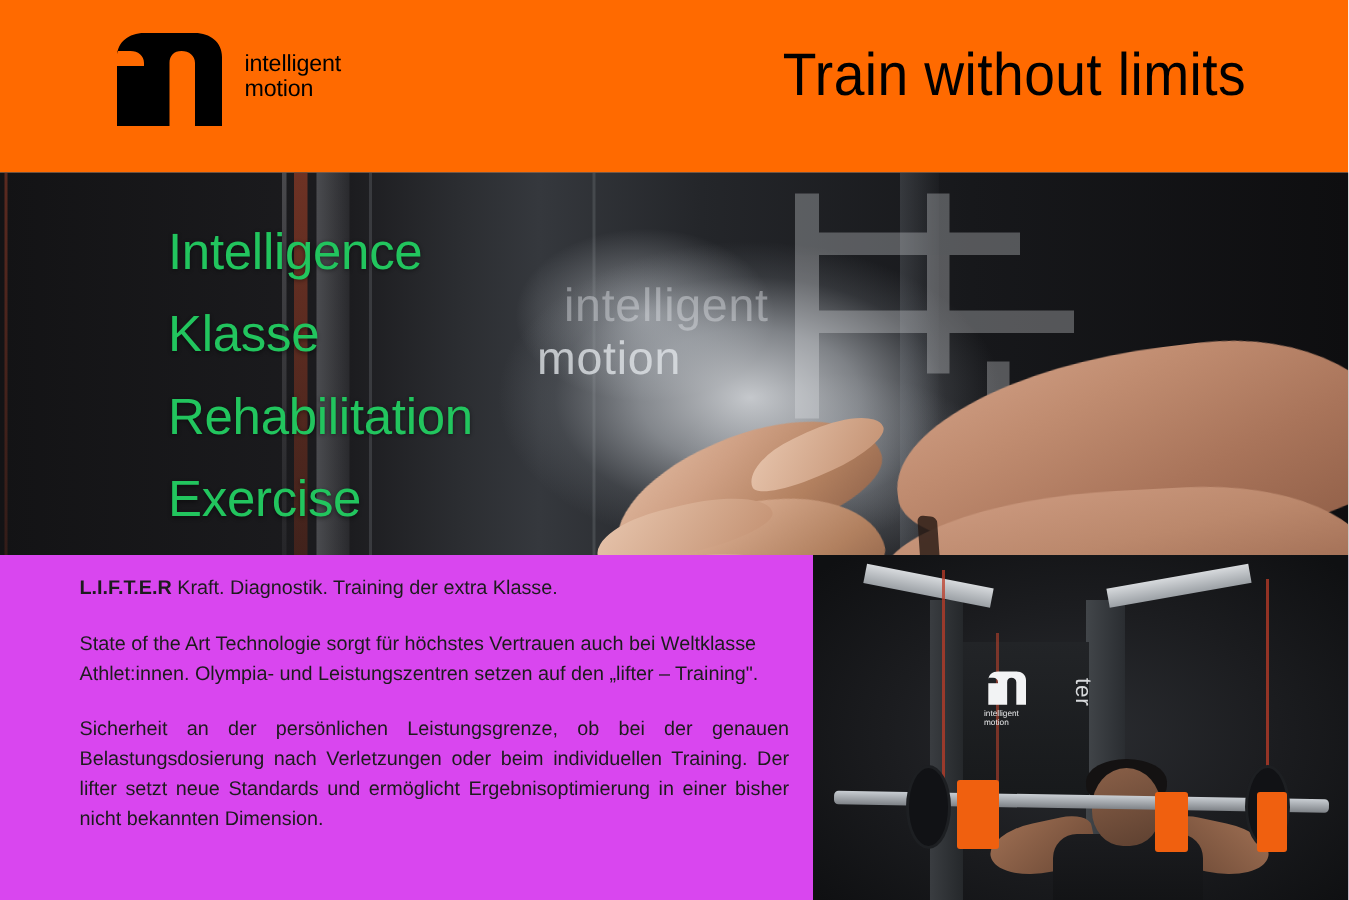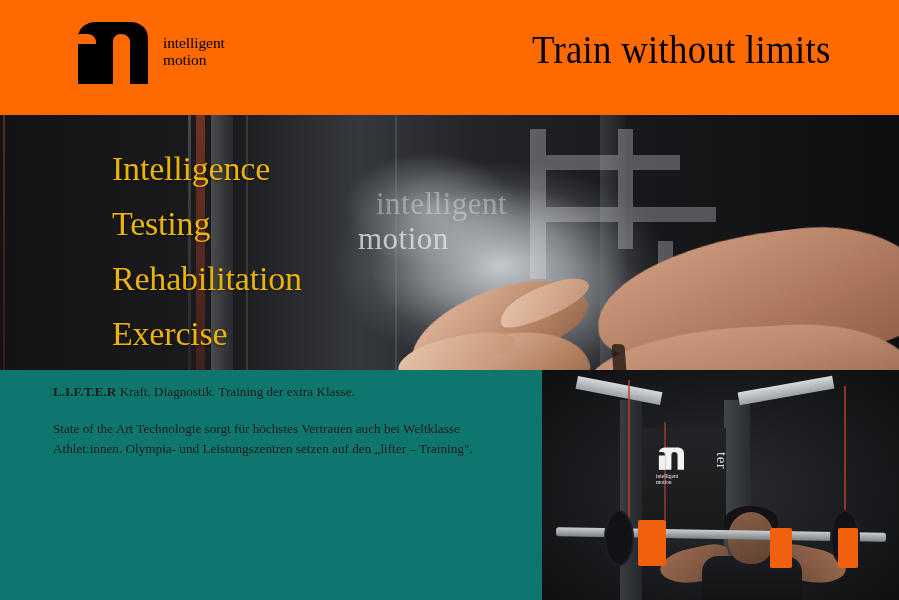--- a/index.html
+++ b/index.html
@@ -13,21 +13,20 @@
     overflow: hidden;
     font-family: "Liberation Sans", sans-serif;
     position: relative;
   }
   .page {
     position: relative;
     width: 899px;
     height: 600px;
     overflow: hidden;
     background: #ffffff;
-    font-family: Liberation Serif, serif;
   }
 
   
   .header {
     position: absolute;
     left: 0; top: 0;
     width: 899px;
     height: 115px;
     background: #ff6a00;
     overflow: hidden;
@@ -192,39 +191,39 @@
     border-radius: 40% 50% 45% 55% / 60% 60% 40% 40%;
   }
   .f1 { left: 496px; top: 172px; width: 96px; height: 30px; transform: rotate(-25deg); }
   .f2 { left: 396px; top: 222px; width: 120px; height: 32px; transform: rotate(-14deg); }
   .f3 { left: 404px; top: 256px; width: 116px; height: 30px; transform: rotate(-8deg); }
 
   .hero-words {
     position: absolute;
     left: 112px;
     top: 26px;
-    color: #eab308;
+    color: #22c55e;
     z-index: 5;
   }
   .hero-words div {
     font-size: 34px;
     line-height: 1.62;
     font-weight: 400;
     letter-spacing: -0.2px;
     text-shadow: 0 1px 3px rgba(0,0,0,0.45);
   }
 
   
   .content {
     position: absolute;
     left: 0;
     top: 370px;
     width: 899px;
     height: 230px;
-    background: #0f766e;
+    background: #d946ef;
   }
   .copy {
     position: absolute;
     left: 53px;
     top: 12px;
     width: 473px;
     color: #1c1c1c;
   }
   .copy p {
     margin: 0 0 17px 0;
@@ -416,33 +415,34 @@
     <div class="finger f2"></div>
     <div class="finger f3"></div>
 
     <div class="hero-wordmark">
       <span class="wm-top">intelligent</span>
       <span>motion</span>
     </div>
 
     <div class="hero-words">
       <div>Intelligence</div>
-      <div>Testing</div>
+      <div>Klasse</div>
       <div>Rehabilitation</div>
       <div>Exercise</div>
     </div>
   </div>
 
   <div class="content">
 
     <div class="copy">
       <p>
         <span class="brandname">L.I.F.T.E.R</span><span> Kraft. Diagnostik. Training der extra Klasse.</span>
       </p>
       <p>State of the Art Technologie sorgt für höchstes Vertrauen auch bei Weltklasse Athlet:innen. Olympia- und Leistungszentren setzen auf den „lifter – Training".</p>
+      <p class="justified">Sicherheit an der persönlichen Leistungsgrenze, ob bei der genauen Belastungsdosierung nach Verletzungen oder beim individuellen Training. Der lifter setzt neue Standards und ermöglicht Ergebnisoptimierung in einer bisher nicht bekannten Dimension.</p>
     </div>
 
     <div class="product">
       <div class="prod-bg"></div>
 
       <div class="rig rig-col-l"></div>
       <div class="rig rig-col-r"></div>
       <div class="rig rig-panel"></div>
       <div class="rig rig-arm-l"></div>
       <div class="rig rig-arm-r"></div>

